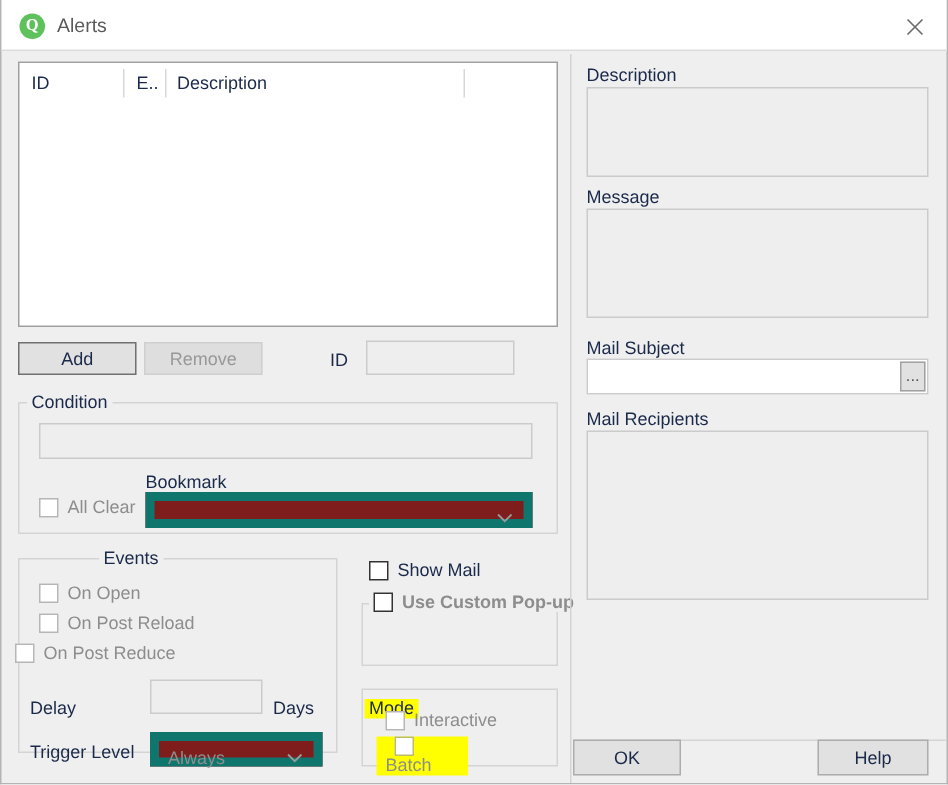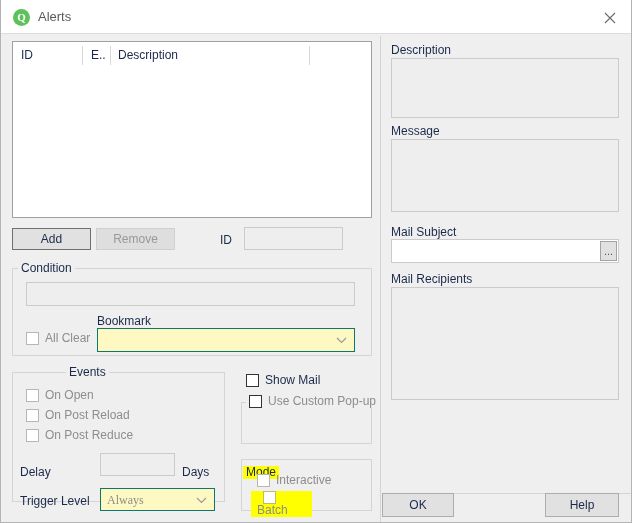--- a/index.html
+++ b/index.html
@@ -166,24 +166,23 @@
     flex: none;
   }
   .cbox.on { border-color: #333333; }
   .cbtext { font-size: 12px; color: #1b2a4a; line-height: 13px; }
   .cbtext.dim { color: #8d8d8d; }
   .checkrow.hl { background: #ffff00; padding-right: 24px; flex-direction: column; }
   .checkrow.hl .cbox { background: #ffffff; border-color: #bdbd66; }
 
   .combo {
     position: absolute;
-    background: #fef9c3;
-    border: 1px solid #0f766e;
-    box-sizing: border-box;
-    font-family: Liberation Serif, serif;
+    background: #7f1d1d;
+    border: 6px solid #0f766e;
+    box-sizing: border-box;
   }
   .combo .cv {
     position: absolute;
     left: 6px; top: 4px;
     font-size: 12px;
     color: #8d8d8d;
     line-height: 14px;
   }
   .combo .arrow {
     position: absolute;
@@ -266,21 +265,21 @@
   <div class="groupbox-title" style="left:17px; top:366px;margin-left:48px;">Events</div>
 
   <div class="checkrow" style="left:25px; top:389px;">
     <span class="cbox"></span>
     <span class="cbtext dim">On Open</span>
   </div>
   <div class="checkrow" style="left:25px; top:409px;">
     <span class="cbox"></span>
     <span class="cbtext dim">On Post Reload</span>
   </div>
-  <div class="checkrow" style="left:25px; top:429px;">
+  <div class="checkrow" style="left:9px; top:429px;">
     <span class="cbox"></span>
     <span class="cbtext dim">On Post Reduce</span>
   </div>
 
   <div class="label" style="left:19px; top:465px;">Delay</div>
   <div class="textinput" style="left:99px; top:453px; width:75px; height:23px;"></div>
   <div class="label" style="left:181px; top:465px;">Days</div>
 
   <div class="label" style="left:19px; top:494px;">Trigger Level</div>
   <div class="combo" style="left:99px; top:488px; width:115px; height:23px;">
@@ -289,21 +288,21 @@
       <path d="M1 1 L5.5 5.5 L10 1" stroke="#9a9a9a" stroke-width="1.2" fill="none"></path>
     </svg>
   </div>
 
   <div class="checkrow" style="left:245px; top:374px;">
     <span class="cbox on"></span>
     <span class="cbtext">Show Mail</span>
   </div>
 
   <div class="groupbox" style="left:240px; top:402px; width:131px; height:42px;"></div>
-  <div class="checkrow" style="left:245px; top:395px; background:#efefef; padding:0 3px;">
+  <div class="checkrow" style="left:245px; top:395px; background:#efefef; padding:0 3px;font-weight:bold;">
     <span class="cbox on"></span>
     <span class="cbtext dim">Use Custom Pop-up</span>
   </div>
 
   <div class="groupbox" style="left:240px; top:459px; width:131px; height:52px;"></div>
   <div class="groupbox-title hl" style="left:242px; top:466px;">Mode</div>
 
   <div class="checkrow" style="left:256px; top:474px;">
     <span class="cbox"></span>
     <span class="cbtext dim">Interactive</span>

